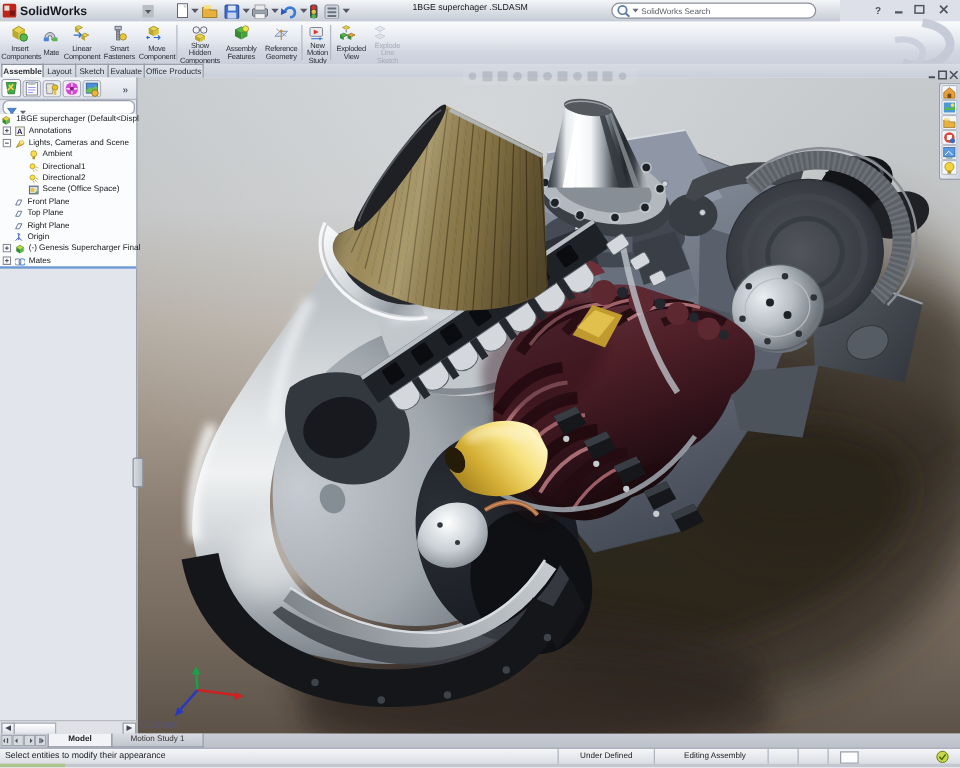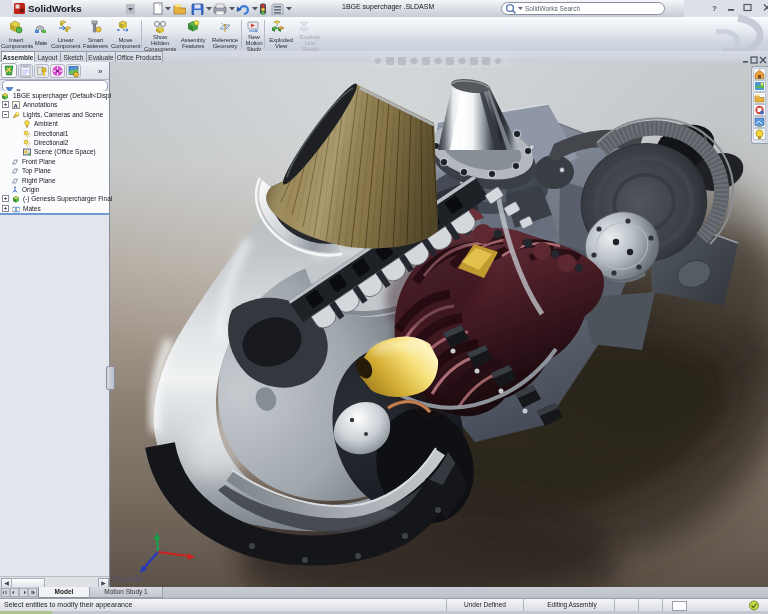--- a/index.html
+++ b/index.html
@@ -4,21 +4,21 @@
 #app{position:relative;width:768px;height:614px;font-family:"Liberation Sans",sans-serif;overflow:hidden;background:#dde0e8;}
 .abs{position:absolute;}
 .cap{font-size:6px;line-height:6px;color:#2c3038;text-align:center;letter-spacing:-0.2px;}
 .cap.gray{color:#a7adb8;}
 .tab{position:absolute;top:51px;height:11px;font-size:6.5px;line-height:11px;text-align:center;color:#2a2d33;}
 .trow{position:absolute;left:0;width:110px;height:9.5px;font-size:6.5px;line-height:9.5px;color:#15161a;white-space:nowrap;}
 .ticon{position:absolute;top:1px;width:8px;height:8px;}
 </style></head><body>
 <div id="app">
 
-<div class="abs" style="left:0;top:0;width:672px;height:17px;background:linear-gradient(#f4f6f8,#d7dbe2 60%,#c6ccd6);border-bottom:1px solid #9aa0aa;margin-left:12px;">
+<div class="abs" style="left:0;top:0;width:672px;height:17px;background:linear-gradient(#f4f6f8,#d7dbe2 60%,#c6ccd6);border-bottom:1px solid #9aa0aa;">
   <svg class="abs" style="left:2px;top:2px;" width="140" height="13" viewBox="0 0 140 13">
     <rect x="0" y="1" width="11" height="11" rx="1.5" fill="#c02418"></rect>
     <rect x="1.5" y="2.5" width="4" height="4" fill="#e8e0d8"></rect>
     <rect x="6" y="6.5" width="4" height="4" fill="#7a1410"></rect>
     <text x="14" y="10" font-family="Liberation Sans" font-size="9.8" font-weight="bold" fill="#16181c">SolidWorks</text>
     <rect x="112" y="2" width="9" height="10" fill="#b8bdc6" rx="1"></rect>
         <path d="M114 6 l2.5 3 2.5-3z" fill="#555"></path>
   </svg>
   <svg class="abs" style="left:140px;top:2px;" width="190" height="13" viewBox="0 0 190 13">
 

